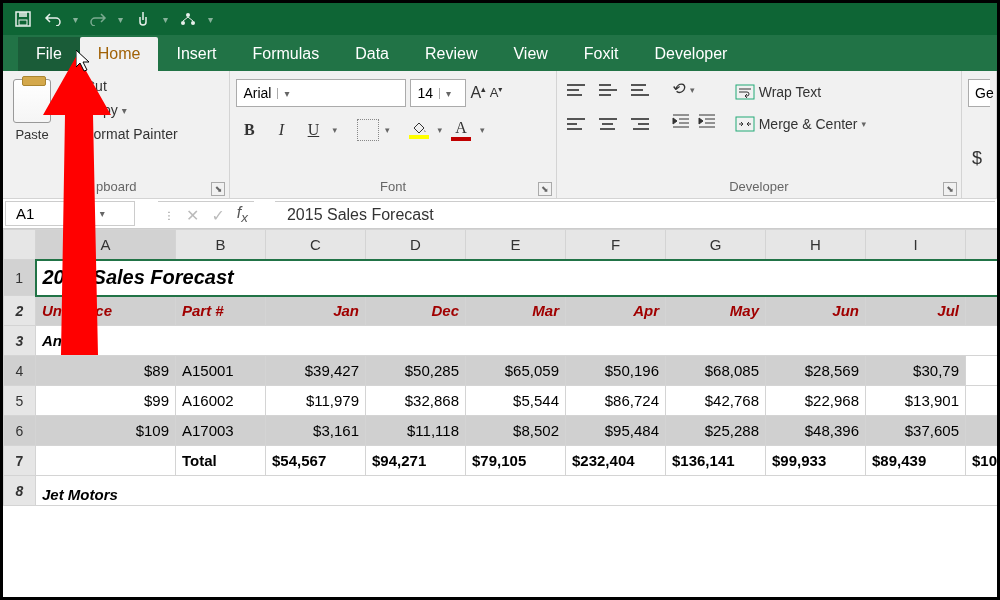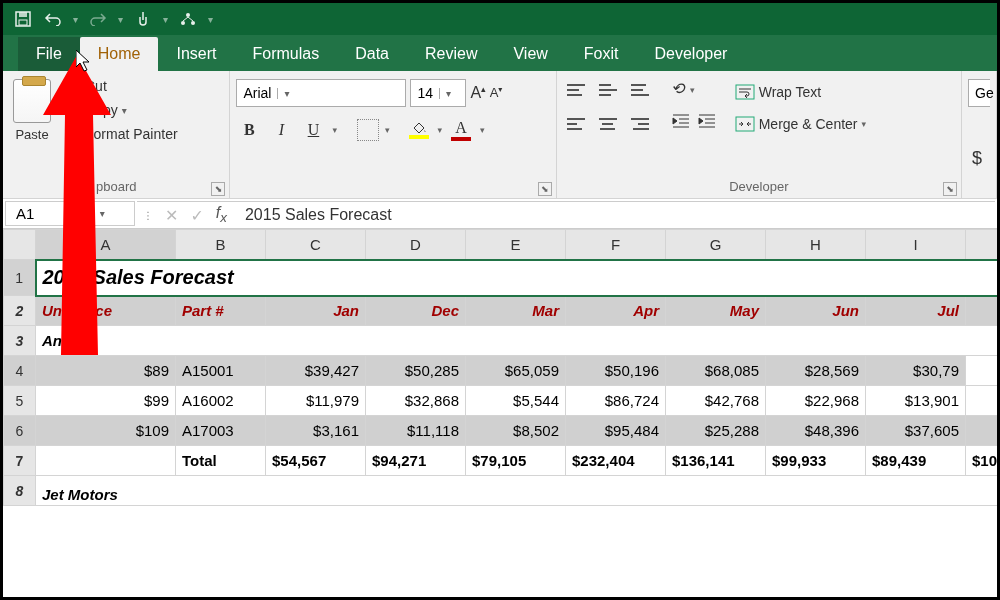--- a/index.html
+++ b/index.html
@@ -41,21 +41,21 @@
   
   .border-btn { width: 22px; height: 22px; border: 1px dotted #888; display: inline-block; }
   
   .color-btn { display: inline-flex; flex-direction: column; align-items: center; width: 26px; }
   .color-swatch { width: 20px; height: 4px; }
   
   .align-btn { width: 26px; height: 22px; display: inline-flex; flex-direction: column; justify-content: center; gap: 3px; padding: 0 4px; }
   .align-btn span { height: 2px; background: #555; }
   
   
-  .fbar { height: 30px; border-bottom: 1px solid #ccc; display: flex; align-items: stretch; background: #fff; }
+  .fbar { height: 30px; border-bottom: 1px solid #ccc; display: flex; align-items: stretch; background: #fff; gap: 21px; }
   .namebox { width: 130px; border: 1px solid #ccc; margin: 2px; display: flex; align-items: center; }
   .namebox span { padding: 0 10px; font-size: 15px; flex: 1; }
   .namebox .arrow { width: 20px; text-align: center; color: #666; border-left: 1px solid #eee; font-size: 10px; }
   .fbar-btns { display: flex; align-items: center; padding: 0 6px; gap: 12px; color: #aaa; font-size: 16px; border-top: 1px solid #ccc; margin-top: 2px; }
   .fbar-input { flex: 1; display: flex; align-items: center; padding: 0 12px; font-size: 16px; color: #333; border-top: 1px solid #ccc; margin: 2px 2px 0 0; }
   
   
   .grid-wrap { position: relative; }
   .grid { border-collapse: collapse; table-layout: fixed; width: 1020px; }
   .grid th, .grid td { border: 1px solid #d4d4d4; font-size: 15px; height: 30px; }
@@ -216,20 +216,21 @@
             <div class="color-swatch" style="background:#ffff00"></div>
           </div>
           <span style="font-size:9px;color:#666">▾</span>
           <div class="color-btn">
             <span style="font-size:16px;font-family:serif;color:#333">A</span>
             <div class="color-swatch" style="background:#c00000"></div>
           </div>
           <span style="font-size:9px;color:#666">▾</span>
         </div>
       </div>
+      <div class="ribbon-group-label">Font</div>
       <div class="dialog-launcher">⬊</div>
     </div>
 
     <div class="ribbon-group" style="width:410px">
       <div class="ribbon-group-body" style="flex-direction:row;gap:14px;padding-top:4px">
         <div style="display:flex;flex-direction:column;gap:12px">
           <div style="display:flex;gap:6px">
             <div class="align-btn">
                 <span style="width:100%"></span>
                 <span style="width:70%"></span>

